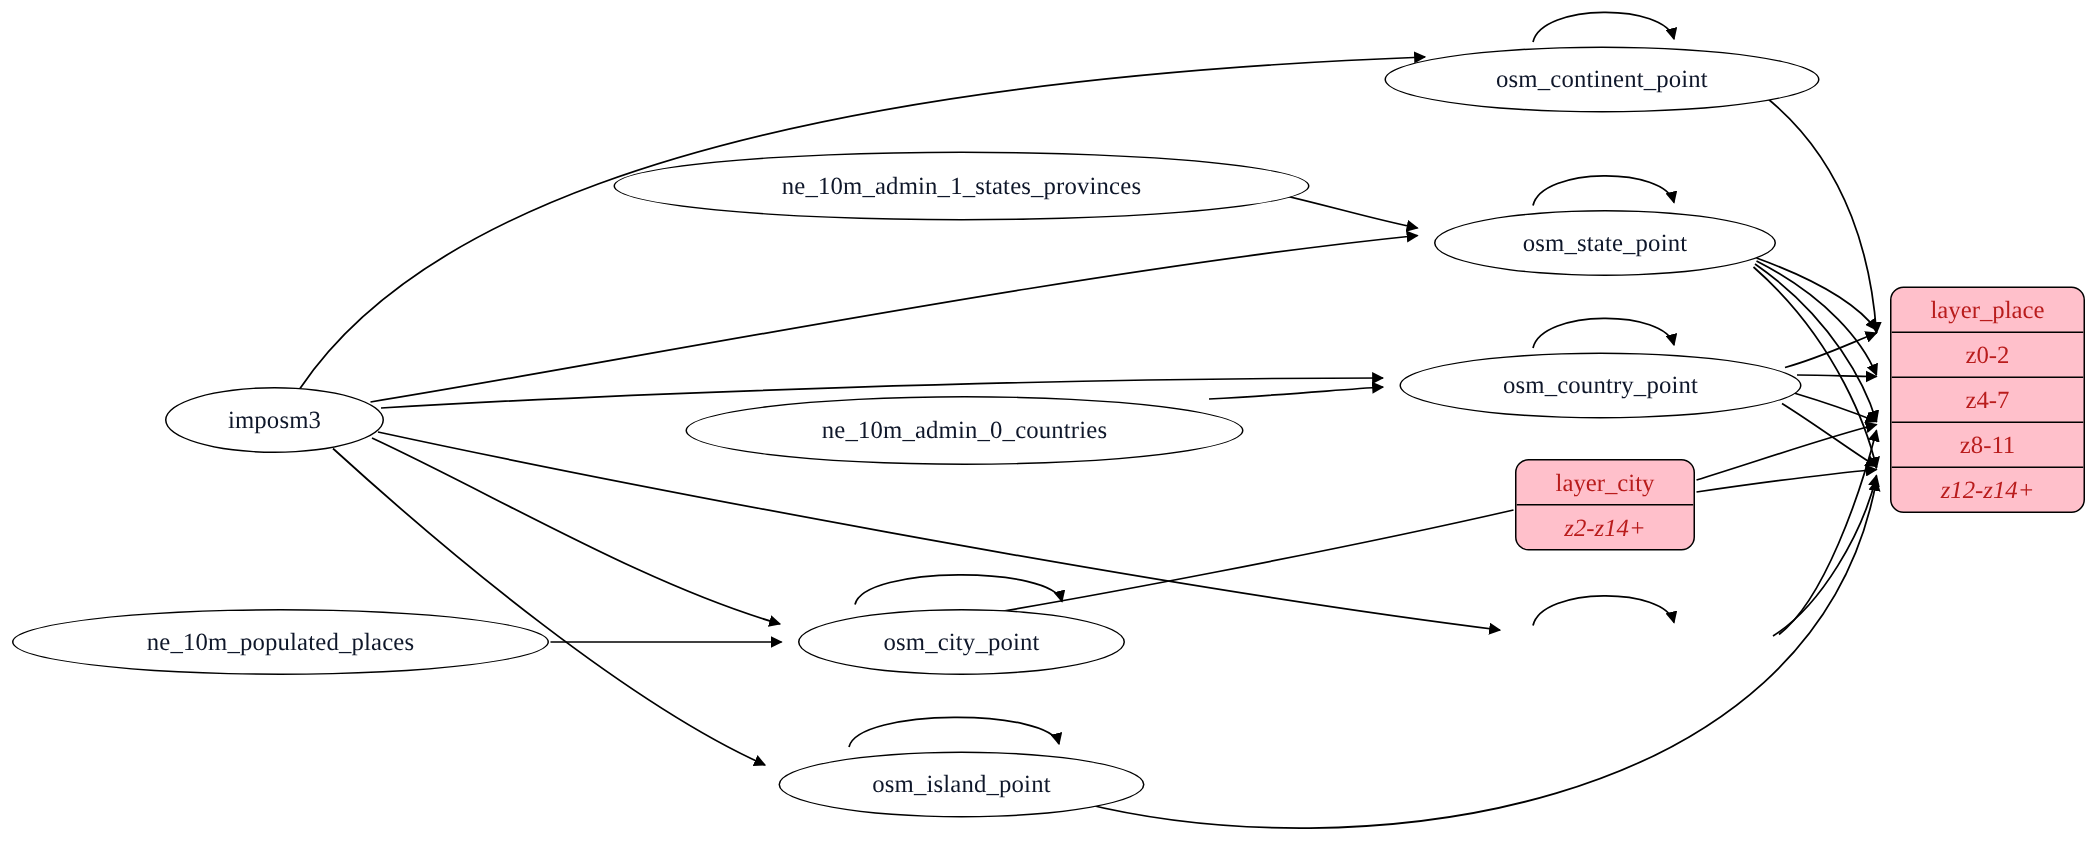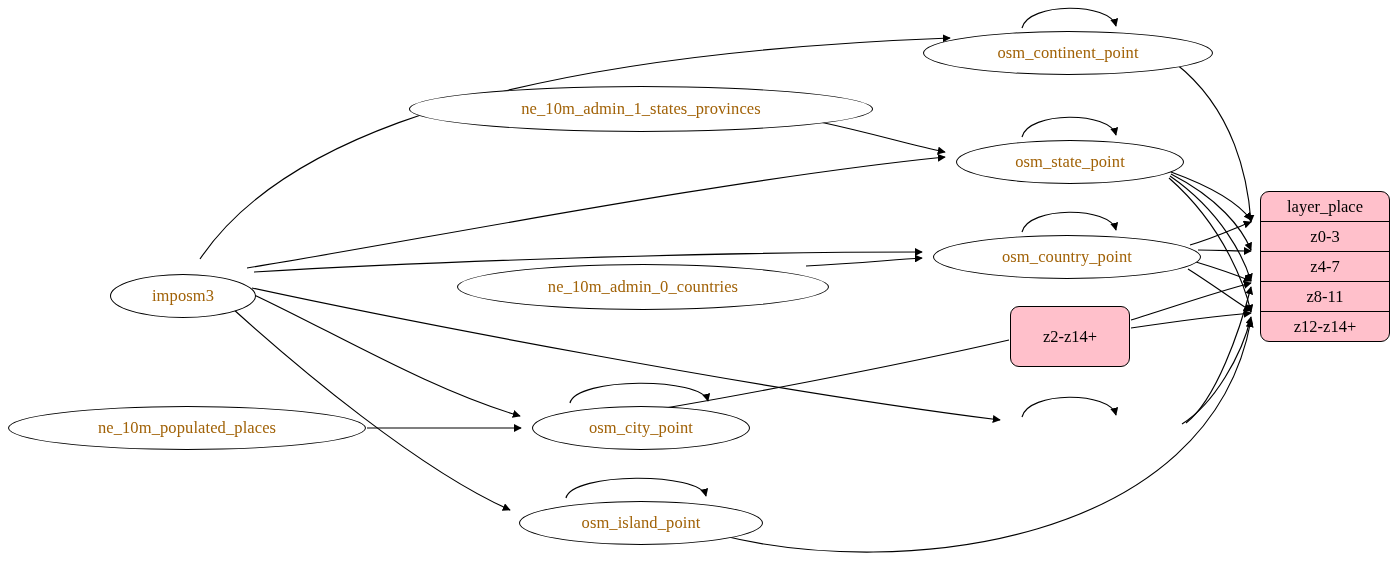--- a/index.html
+++ b/index.html
@@ -30,47 +30,48 @@
     position: absolute;
     box-sizing: border-box;
   }
   .ellipse-node {
     border: 1.1px solid #000000;
     border-radius: 50%;
     background: #ffffff;
     display: flex;
     align-items: center;
     justify-content: center;
-    color: #a16207;
+    color: #0f172a;
   }
   .ellipse-label {
     font-size: 16.5px;
     white-space: nowrap;
     letter-spacing: 0.1px;
   }
   .record-node {
     border: 1.2px solid #000000;
     border-radius: 9px;
     background: #ffc0cb;
     overflow: hidden;
     display: flex;
     flex-direction: column;
   }
   .record-row {
     flex: 1 1 auto;
     display: flex;
     align-items: center;
     justify-content: center;
     font-size: 16.5px;
-    color: #000000;
+    color: #b91c1c;
     white-space: nowrap;
     border-bottom: 1.2px solid #000000;
   }
   .record-row:last-child {
     border-bottom: none;
+    font-style: italic;
   }
 </style>
 </head>
 <body>
 
 <div id="graph-canvas">
 
   <svg id="edge-layer" viewBox="0 0 1395 568" xmlns="http://www.w3.org/2000/svg">
     <defs>
       <marker id="arrow" viewBox="0 0 10 10" refX="9" refY="5" markerWidth="7" markerHeight="7" orient="auto-start-reverse">
@@ -122,25 +123,25 @@
 
       <path d="M 1009 340 C 900 365 720 400 610 417"></path>
 
       <path d="M 1186 423 C 1216 400 1240 330 1251 287"></path>
       <path d="M 1182 424 C 1214 404 1242 355 1251 317"></path>
 
       <path d="M 720 535 C 900 580 1210 545 1251 320"></path>
     </g>
   </svg>
 
-  <div class="node ellipse-node" style="left:110px;top:274px;width:146px;height:44px;justify-content:center;">
+  <div class="node ellipse-node" style="left:110px;top:258px;width:146px;height:44px;justify-content:center;">
     <span class="ellipse-label">imposm3</span>
   </div>
 
-  <div class="node ellipse-node" style="left:409px;top:86px;width:464px;height:46px;align-items:center;">
+  <div class="node ellipse-node" style="left:409px;top:101px;width:464px;height:46px;align-items:center;">
     <span class="ellipse-label">ne_10m_admin_1_states_provinces</span>
   </div>
 
   <div class="node ellipse-node" style="left:457px;top:264px;width:372px;height:46px;">
     <span class="ellipse-label">ne_10m_admin_0_countries</span>
   </div>
 
   <div class="node ellipse-node" style="left:8px;top:406px;width:358px;height:44px;text-align:center;">
     <span class="ellipse-label">ne_10m_populated_places</span>
   </div>
@@ -161,23 +162,24 @@
     <span class="ellipse-label">osm_city_point</span>
   </div>
 
 
   <div class="node ellipse-node" style="left:519px;top:501px;width:244px;height:44px;">
     <span class="ellipse-label">osm_island_point</span>
   </div>
 
   <div class="node record-node" style="left:1260px;top:191px;width:130px;height:151px;">
     <div class="record-row">layer_place</div>
-    <div class="record-row">z0-3</div>
+    <div class="record-row">z0-2</div>
     <div class="record-row">z4-7</div>
     <div class="record-row">z8-11</div>
     <div class="record-row">z12-z14+</div>
   </div>
 
   <div class="node record-node" style="left:1010px;top:306px;width:120px;height:61px;">
+    <div class="record-row">layer_city</div>
     <div class="record-row">z2-z14+</div>
   </div>
 
 </div>
 
 </body></html>

